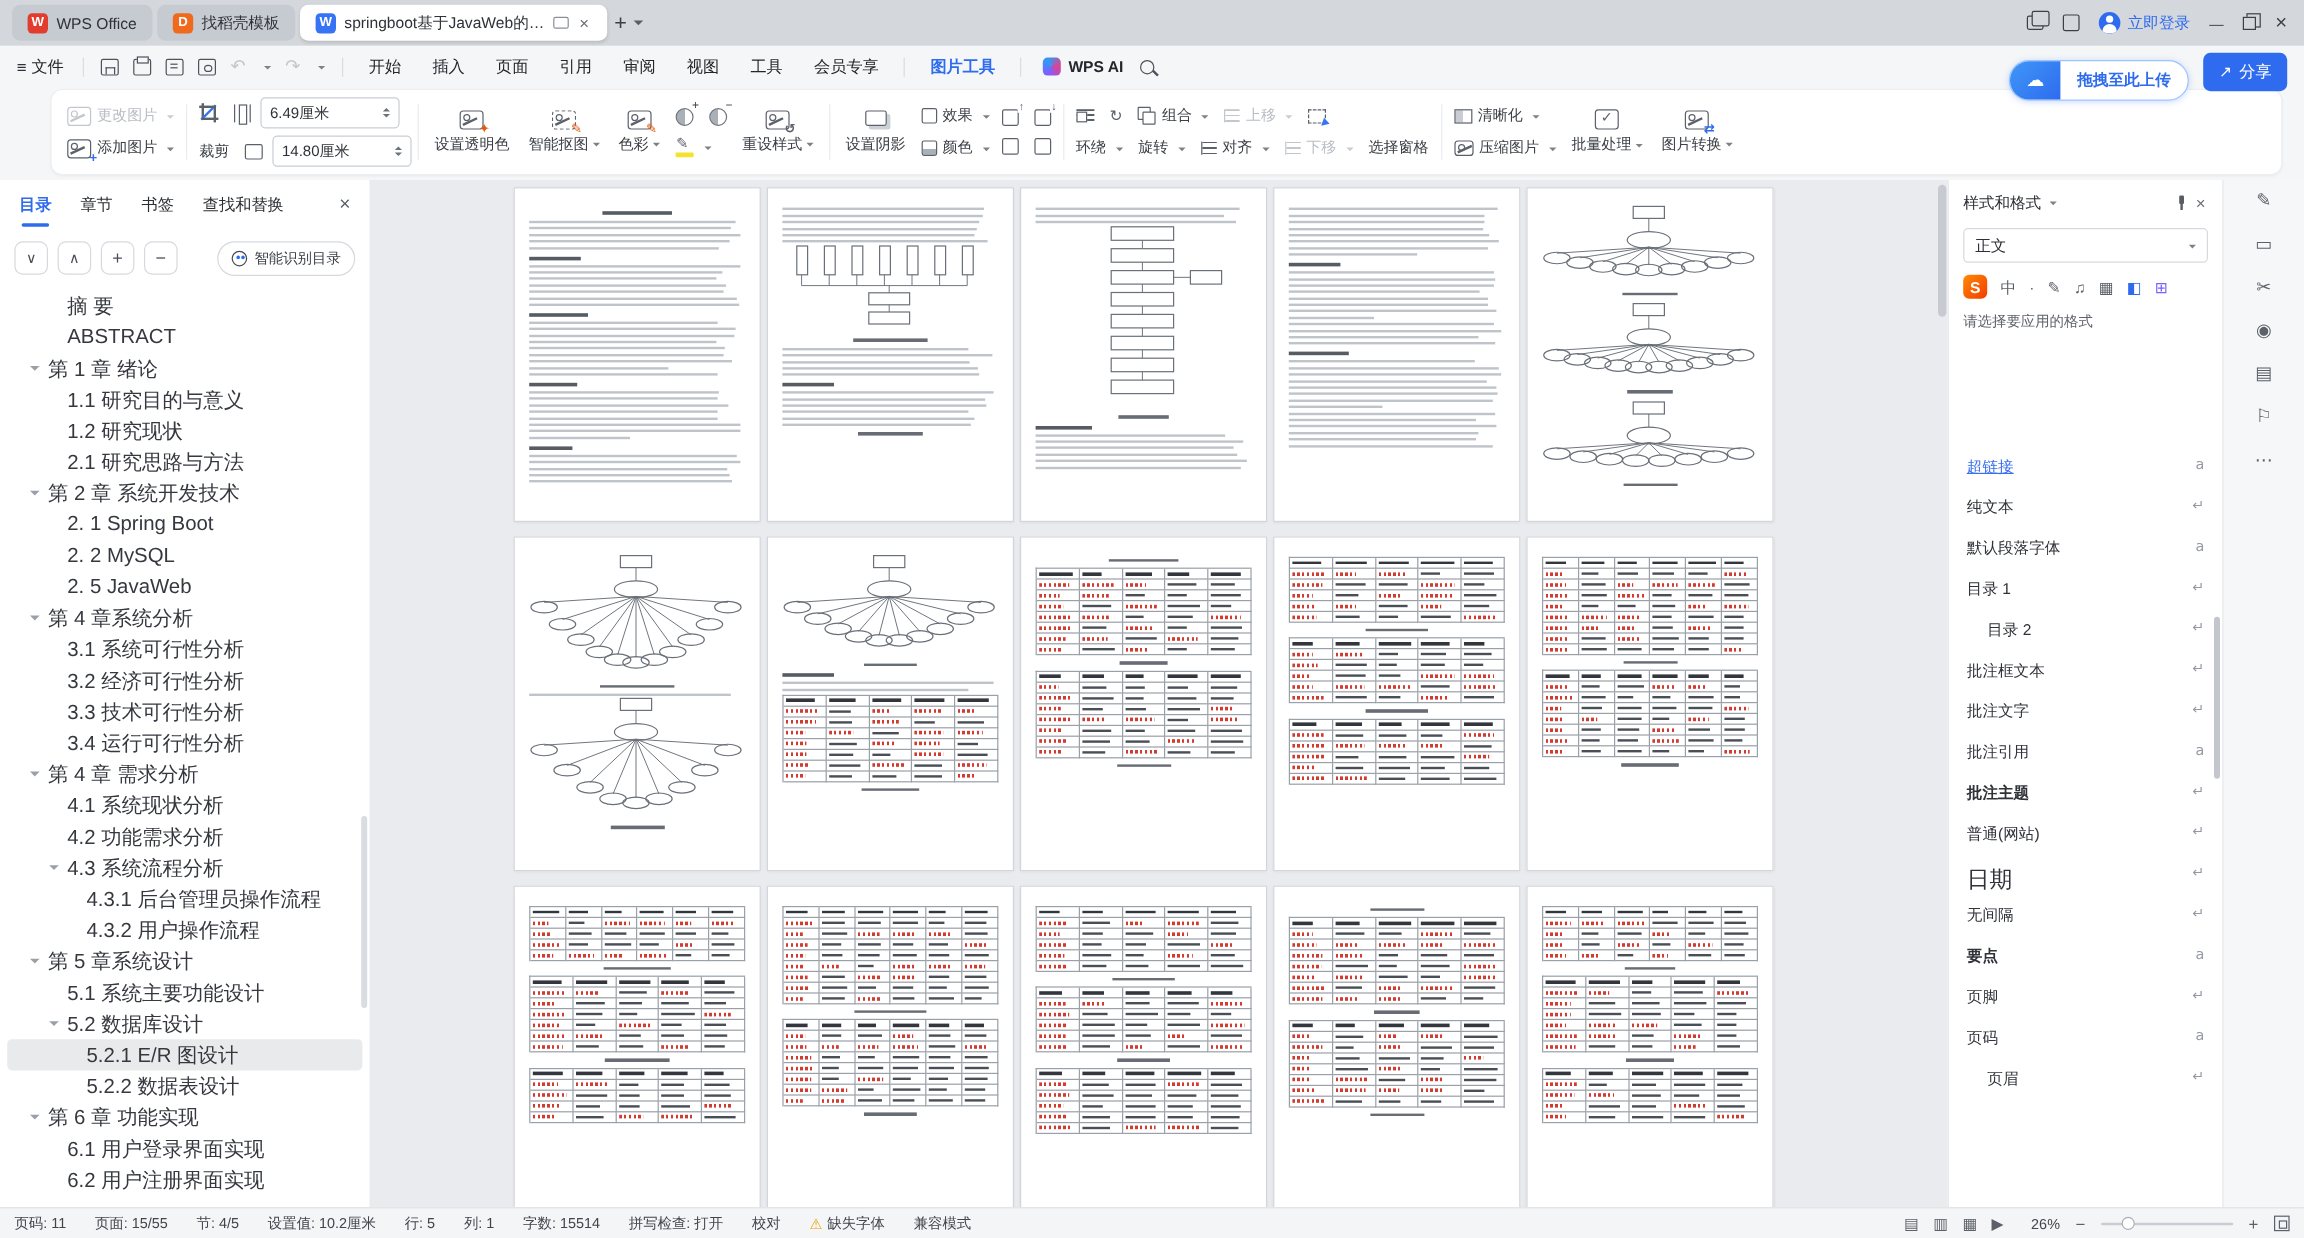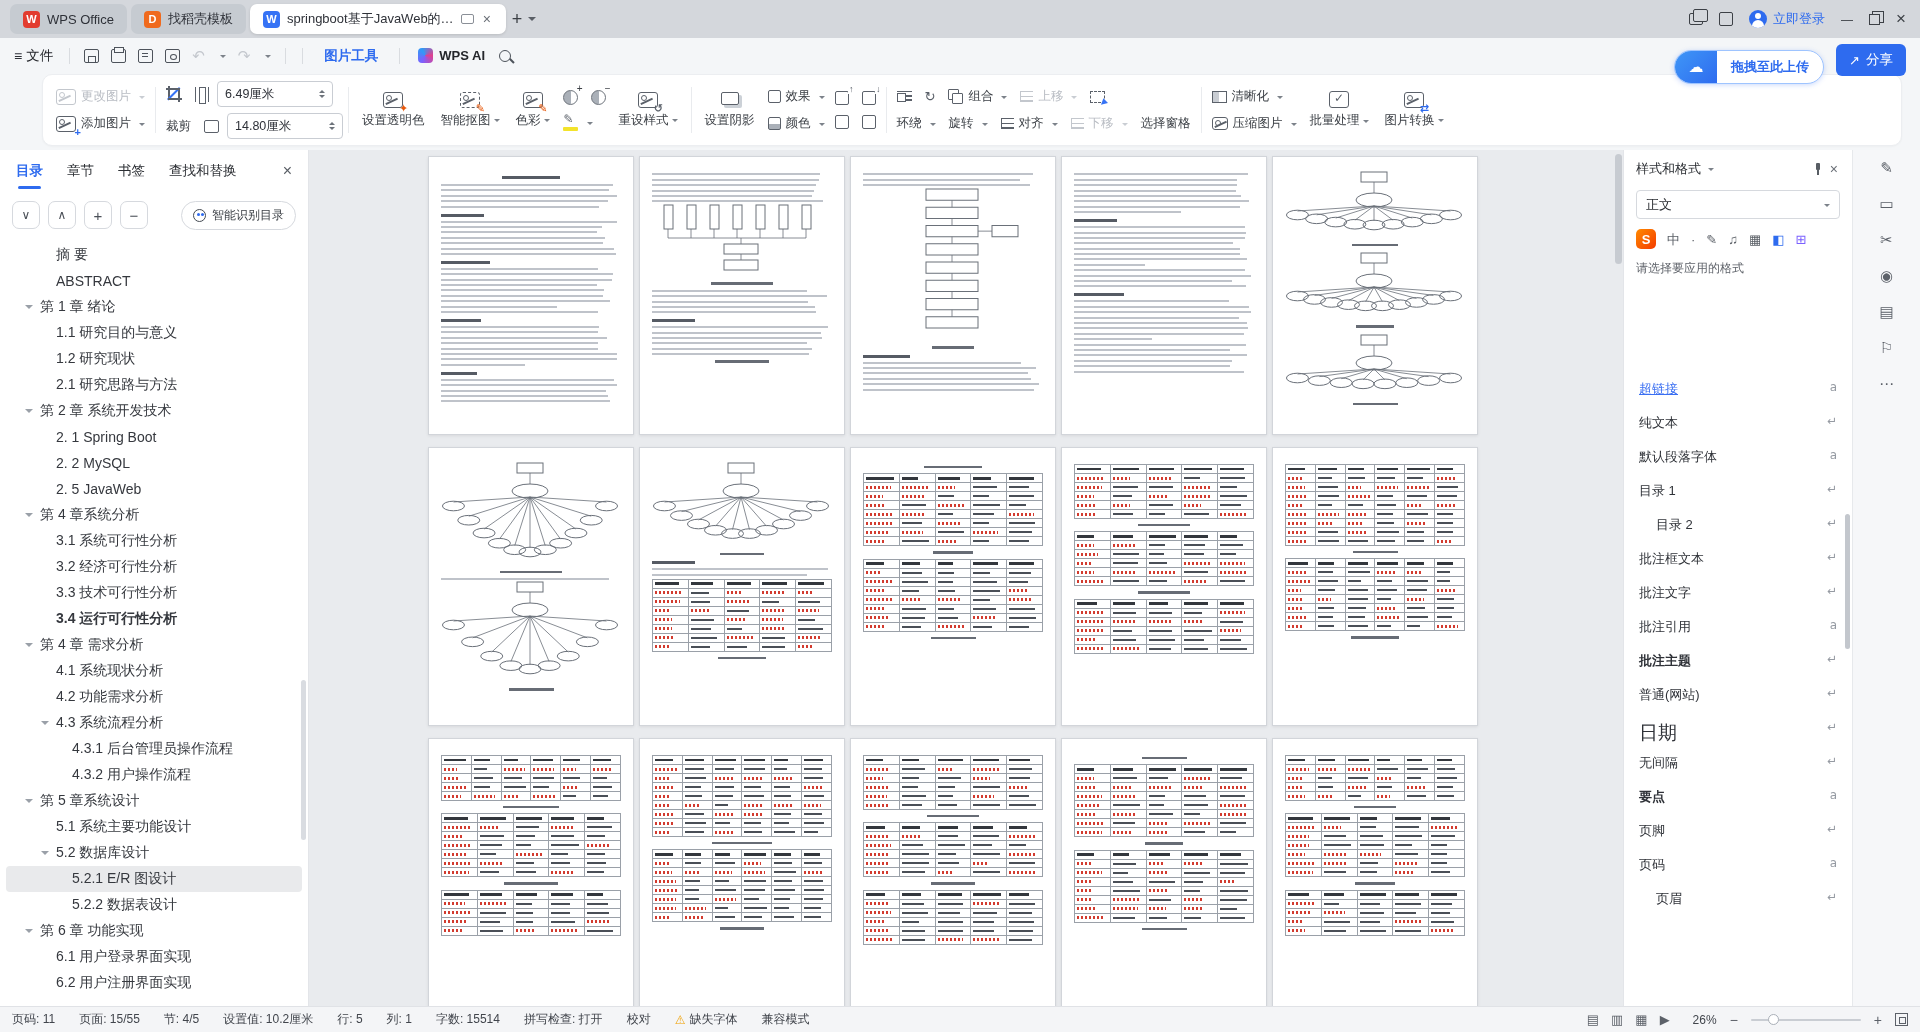--- a/index.html
+++ b/index.html
@@ -132,21 +132,21 @@
 .sb-tab.active:after{content:"";position:absolute;left:2px;right:2px;bottom:-9px;height:3px;border-radius:2px;background:#2e6bef}
 .sb-close{margin-left:auto;color:#585d64;font-size:16px}
 .sb-close:after{content:"×"}
 .sb-tools{display:flex;align-items:center;height:46px;padding:0 12px;gap:8px}
 .sq{width:28px;height:28px;border:1px solid #d6d9de;border-radius:7px;display:flex;align-items:center;justify-content:center;color:#4a4f57;font-size:12px;background:#fff}
 .g-dn:after{content:"∨"}.g-up:after{content:"∧"}.g-pl:after{content:"+";font-size:15px}.g-mi:after{content:"−";font-size:15px}
 .pill{margin-left:auto;display:flex;align-items:center;gap:6px;border:1px solid #d6d9de;border-radius:15px;height:29px;padding:0 11px;font-size:12px;color:#3c4046;background:#fff}
 .reco{width:13px;height:13px;border-radius:50%;border:1.6px solid #444a52;position:relative}
 .reco:after{content:"";position:absolute;left:2.5px;top:3px;width:3px;height:3px;border-radius:50%;background:#2e6bef;box-shadow:4px 0 0 #2e6bef}
 .toc{padding:4px 6px 0}
-.toc-row{height:26px;display:flex;align-items:center;font-size:14px;color:#35383e;position:relative;border-radius:4px}
+.toc-row{height:26px;display:flex;align-items:center;font-size:17px;color:#35383e;position:relative;border-radius:4px}
 .toc-row.sel{background:#e9eaec}
 .toc-row .arr{position:absolute;top:11px;width:0;height:0;border:4px solid transparent;border-top-color:#9aa0a8}
 .sb-scroll{position:absolute;right:2px;top:530px;width:5px;height:160px;background:#d9dce1;border-radius:3px}
 
 
 .docarea{position:absolute;left:309px;top:150px;width:1314px;bottom:26px;background:#e9ebee;overflow:hidden}
 .page{position:absolute;width:206px;height:279px;background:#fff;border:1px solid #d2d5da;box-shadow:0 1px 3px rgba(0,0,0,.08);padding:13px 12px;overflow:hidden}
 .tl{display:block;height:2px;background:#bfc3ca;margin-top:3.4px}
 .hd{display:block;height:3px;background:#565b64;margin:6px auto 5px}
 .hd.l{margin:6px 0 4px}
@@ -256,20 +256,30 @@
     <span class="mico save"></span>
     <span class="mico print"></span>
     <span class="mico exp"></span>
     <span class="mico prev"></span>
     <span class="undo"></span>
       <span class="cr"></span>
     <span class="redo"></span>
     <span class="cr"></span>
   </span>
   <span class="mdiv"></span>
+  <div class="menus" id="menu-tabs">
+      <span class="menu-item">开始</span>
+      <span class="menu-item">插入</span>
+      <span class="menu-item">页面</span>
+      <span class="menu-item">引用</span>
+      <span class="menu-item">审阅</span>
+      <span class="menu-item">视图</span>
+      <span class="menu-item">工具</span>
+      <span class="menu-item">会员专享</span>
+    </div>
   <span class="mdiv"></span>
   <span class="context-tab">图片工具</span>
   <span class="mdiv"></span>
   <span class="aiwrap">
     <span class="ailogo"></span>
     <span>WPS AI</span>
   </span>
   <span class="searchic"></span>
 </nav>
 
@@ -560,21 +570,21 @@
       </div>
       <div class="toc-row" style="padding-left: 50px;">
         <span>3.1  系统可行性分析</span>
       </div>
       <div class="toc-row" style="padding-left: 50px;">
         <span>3.2  经济可行性分析</span>
       </div>
       <div class="toc-row" style="padding-left: 50px;">
         <span>3.3  技术可行性分析</span>
       </div>
-      <div class="toc-row" style="padding-left: 50px; font-weight: bold;">
+      <div class="toc-row" style="padding-left: 50px;">
         <span>3.4  运行可行性分析</span>
       </div>
       <div class="toc-row" style="padding-left: 34px;">
         <span class="arr" style="left: 19px;"></span>
         <span>第 4 章  需求分析</span>
       </div>
       <div class="toc-row" style="padding-left: 50px;">
         <span>4.1  系统现状分析</span>
       </div>
       <div class="toc-row" style="padding-left: 50px;">

